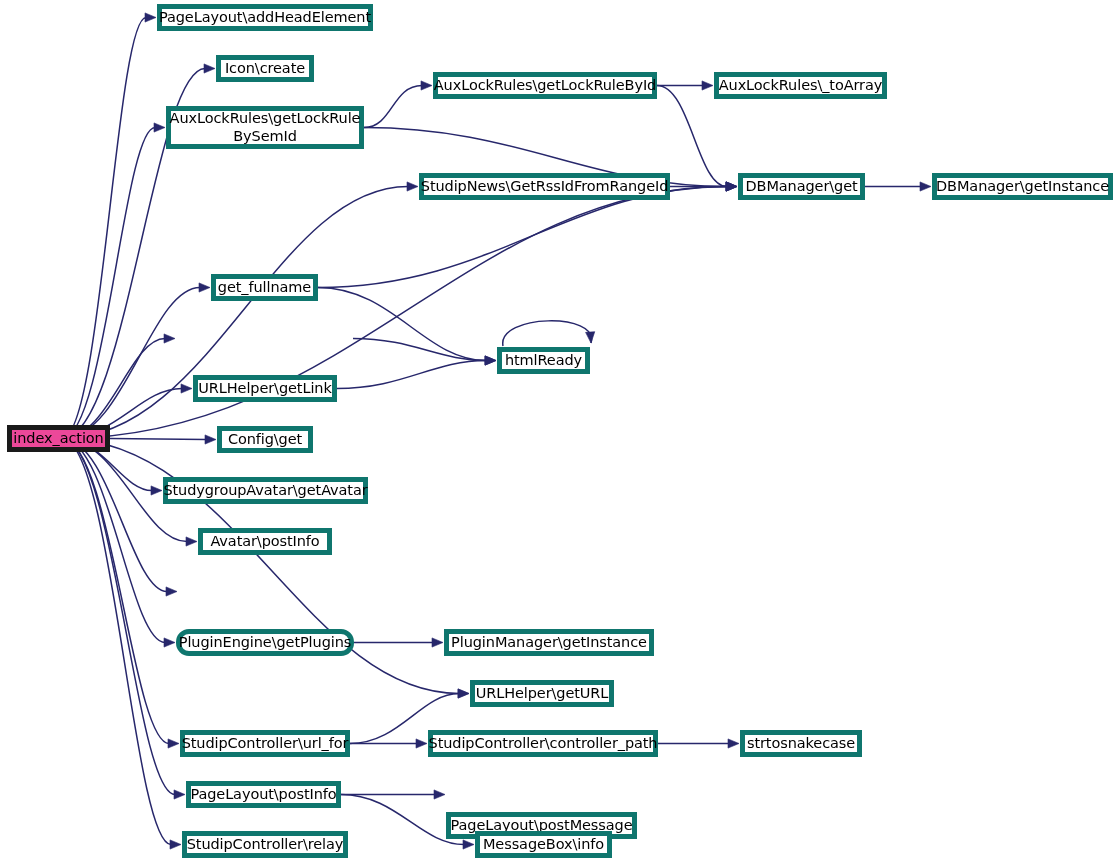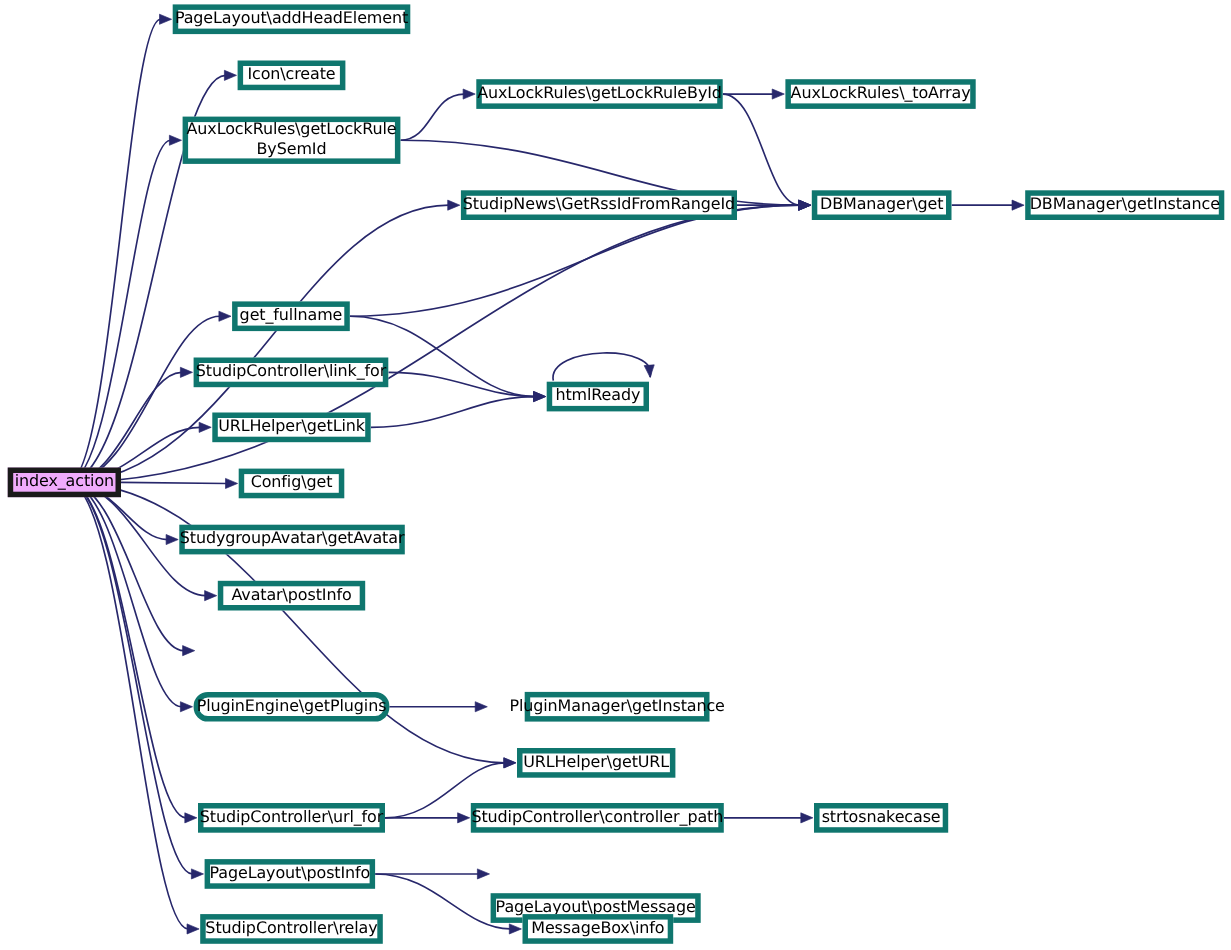--- a/index.html
+++ b/index.html
@@ -42,21 +42,21 @@
     line-height: 1.18;
     display: flex;
     align-items: center;
     justify-content: center;
     text-align: center;
     white-space: pre-line;
     letter-spacing: -0.1px;
     padding: 0 4px;
   }
   .node.root {
-    background: #f0abfc;
+    background: #ec4899;
     border-color: #1a1a1a;
   }
   .edge-path {
     fill: none;
     stroke: #27276b;
     stroke-width: 1.5;
   }
   .arrow-head {
     fill: #27276b;
     stroke: #27276b;
@@ -210,28 +210,27 @@
       <div class="node" style="left: 157px; top: 4px; width: 216px; height: 27px;">PageLayout\addHeadElement</div>
       <div class="node" style="left: 216px; top: 55px; width: 98px; height: 27px;">Icon\create</div>
       <div class="node" style="left: 166px; top: 106px; width: 198px; height: 43px;">AuxLockRules\getLockRule
 BySemId</div>
       <div class="node" style="left: 433px; top: 72px; width: 224px; height: 27px;">AuxLockRules\getLockRuleById</div>
       <div class="node" style="left: 714px; top: 72px; width: 173px; height: 27px;">AuxLockRules\_toArray</div>
       <div class="node" style="left: 419px; top: 173px; width: 251px; height: 27px;">StudipNews\GetRssIdFromRangeId</div>
       <div class="node" style="left: 738px; top: 173px; width: 127px; height: 27px;">DBManager\get</div>
       <div class="node" style="left: 932px; top: 173px; width: 181px; height: 27px;">DBManager\getInstance</div>
       <div class="node" style="left: 211px; top: 274px; width: 107px; height: 27px;">get_fullname</div>
-      <div class="node" style="left: 176px; top: 325px; width: 177px; height: 27px;">StudipController\link_for</div>
       <div class="node" style="left: 497px; top: 347px; width: 93px; height: 27px;">htmlReady</div>
       <div class="node" style="left: 193px; top: 375px; width: 144px; height: 27px;">URLHelper\getLink</div>
       <div class="node" style="left: 217px; top: 426px; width: 96px; height: 27px;">Config\get</div>
       <div class="node" style="left: 163px; top: 477px; width: 205px; height: 27px;">StudygroupAvatar\getAvatar</div>
       <div class="node" style="left: 198px; top: 528px; width: 134px; height: 27px;">Avatar\postInfo</div>
       <div class="node" style="left: 176px; top: 629px; width: 178px; height: 27px; border-radius: 13px;">PluginEngine\getPlugins</div>
-      <div class="node" style="left: 444px; top: 629px; width: 168px; height: 27px; margin-left: 33px;">PluginManager\getInstance</div>
+      <div class="node" style="left: 444px; top: 629px; width: 210px; height: 27px;">PluginManager\getInstance</div>
       <div class="node" style="left: 470px; top: 680px; width: 144px; height: 27px;">URLHelper\getURL</div>
       <div class="node" style="left: 180px; top: 730px; width: 170px; height: 27px;">StudipController\url_for</div>
       <div class="node" style="left: 428px; top: 730px; width: 230px; height: 27px;">StudipController\controller_path</div>
       <div class="node" style="left: 740px; top: 730px; width: 122px; height: 27px;">strtosnakecase</div>
       <div class="node" style="left: 186px; top: 781px; width: 155px; height: 27px;">PageLayout\postInfo</div>
       <div class="node" style="left: 446px; top: 781px; width: 191px; height: 27px; margin-top: 31px;">PageLayout\postMessage</div>
       <div class="node" style="left: 182px; top: 831px; width: 166px; height: 27px;">StudipController\relay</div>
       <div class="node" style="left: 475px; top: 831px; width: 137px; height: 27px;">MessageBox\info</div>
     </div>
 </div>

